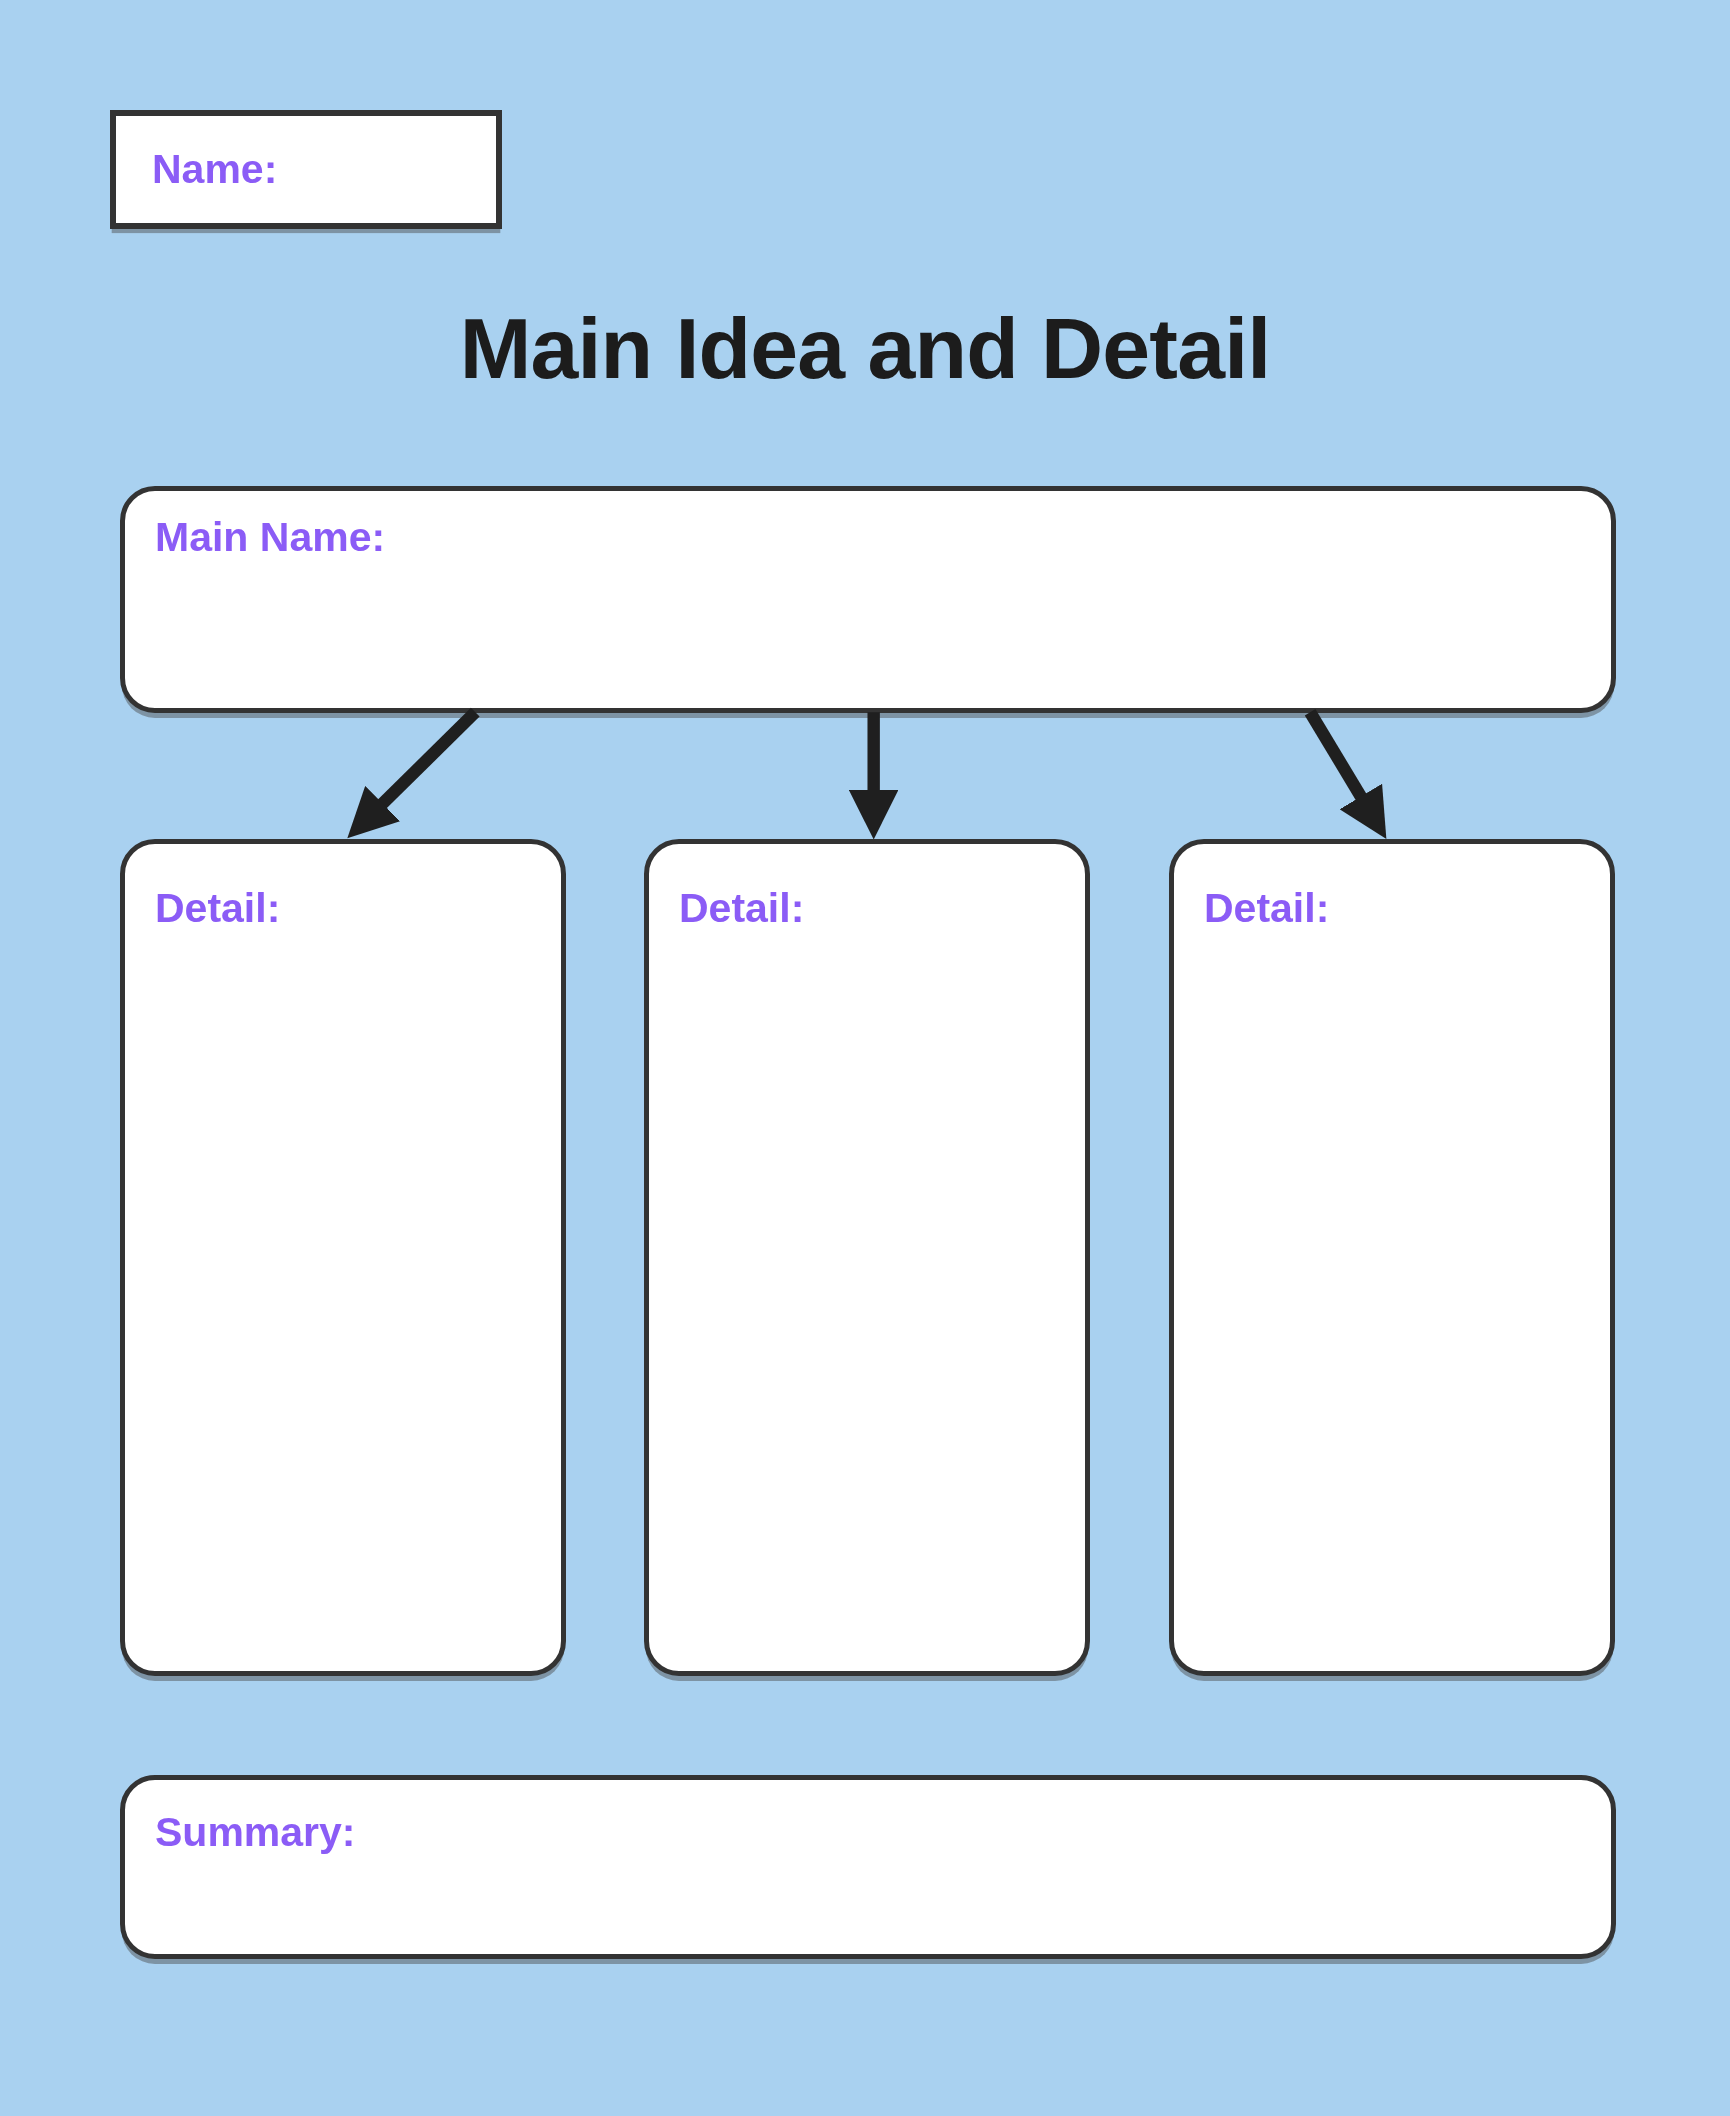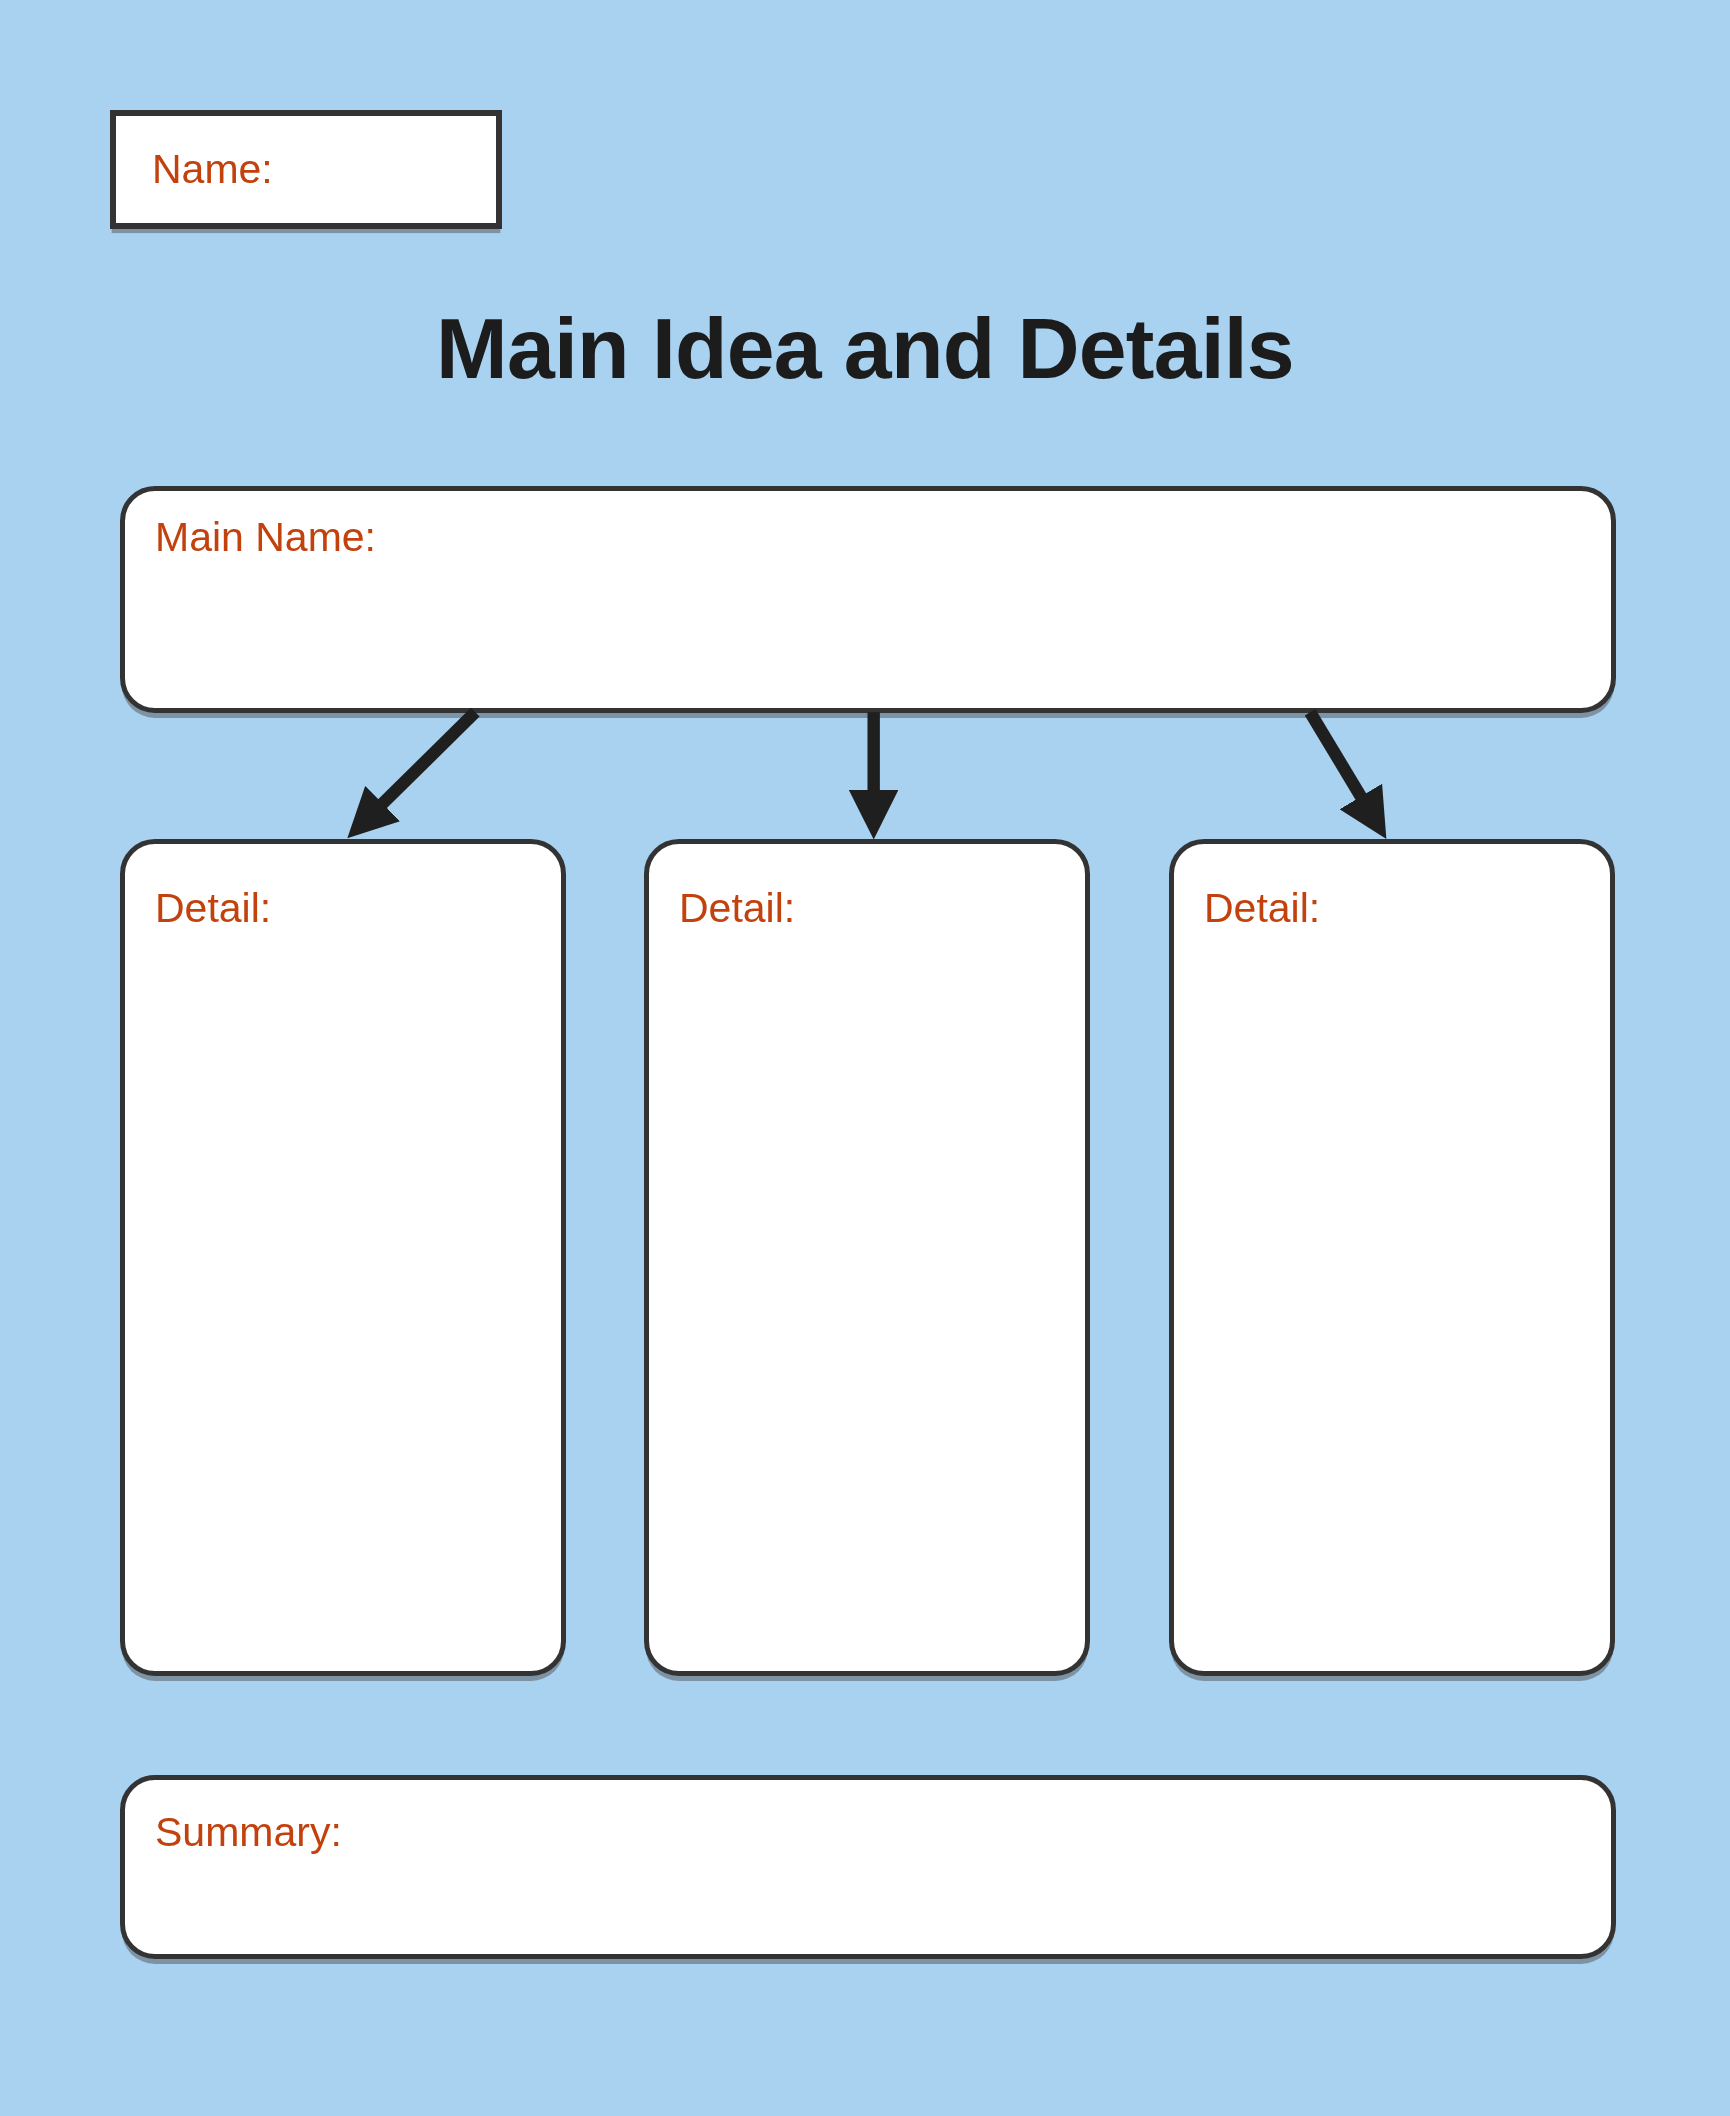--- a/index.html
+++ b/index.html
@@ -5,23 +5,23 @@
   * { margin: 0; padding: 0; box-sizing: border-box; }
   html, body { width: 1730px; height: 2116px; }
   body {
     position: relative;
     background: #A9D1F0;
     font-family: "Liberation Sans", sans-serif;
     color: #1d1d1d;
     overflow: hidden;
   }
   .label {
-    font-weight: normal;
+    font-weight: bold;
     font-size: 41px;
-    color: #c2410c;
+    color: #8b5cf6;
     line-height: 1.2;
   }
   
   .name-box {
     position: absolute;
     left: 110px; top: 110px;
     width: 392px; height: 119px;
     background: #ffffff;
     border: 6.6px solid #333333;
     box-shadow: 0 5.8px 0 -1.7px rgba(70,70,70,0.45);
@@ -74,21 +74,21 @@
     pointer-events: none;
   }
 </style>
 </head>
 <body>
 
 <div class="name-box">
   <span class="label">Name:</span>
 </div>
 
-<h1 class="page-title">Main Idea and Details</h1>
+<h1 class="page-title">Main Idea and Detail</h1>
 
 <div class="round-box main-idea-box">
   <span class="label">Main Name:</span>
 </div>
 
 <svg class="arrows-svg" viewBox="0 0 2093 170" aria-hidden="true">
   <defs>
     <marker id="ah" viewBox="0 0 10 10" refX="7" refY="5" markerWidth="4" markerHeight="4" orient="auto" markerUnits="strokeWidth">
       <path d="M 0 0 L 10 5 L 0 10 z" fill="#1f1f1f"></path>
     </marker>

